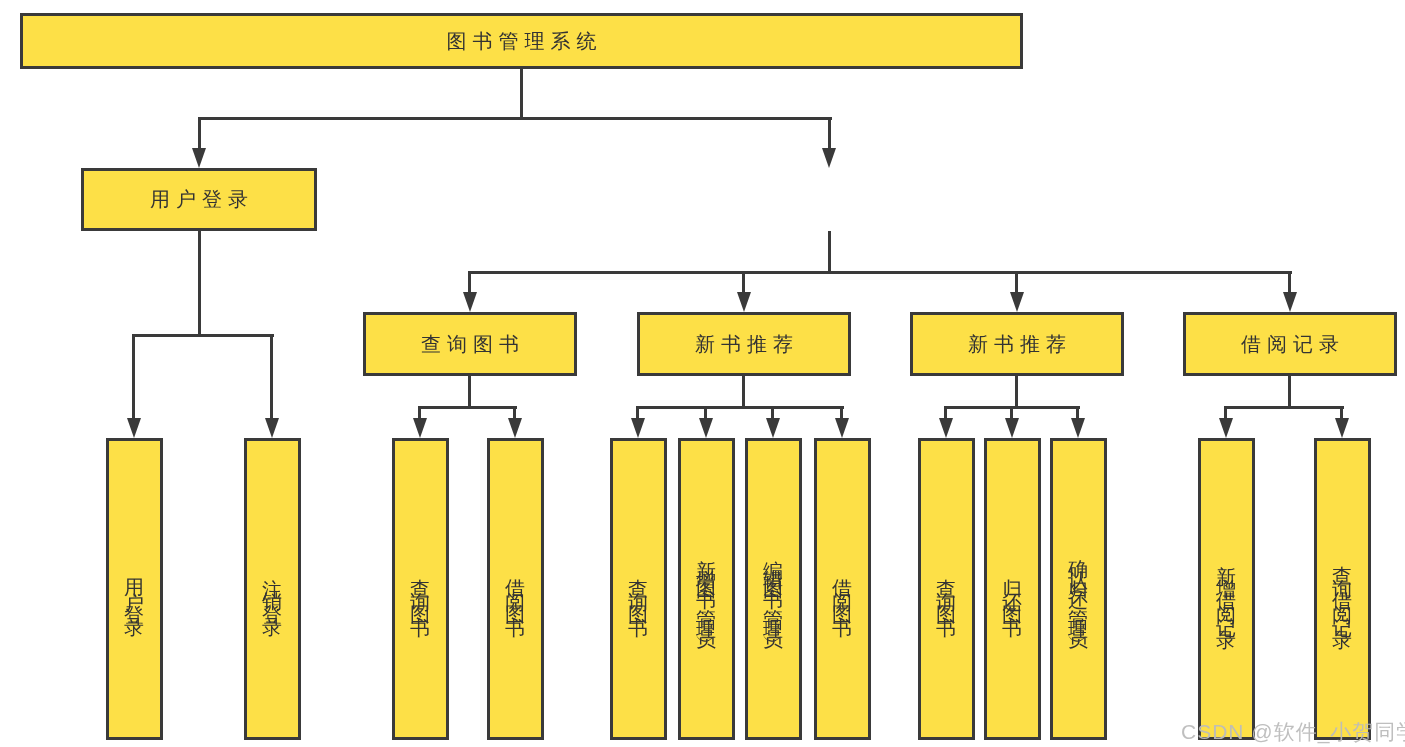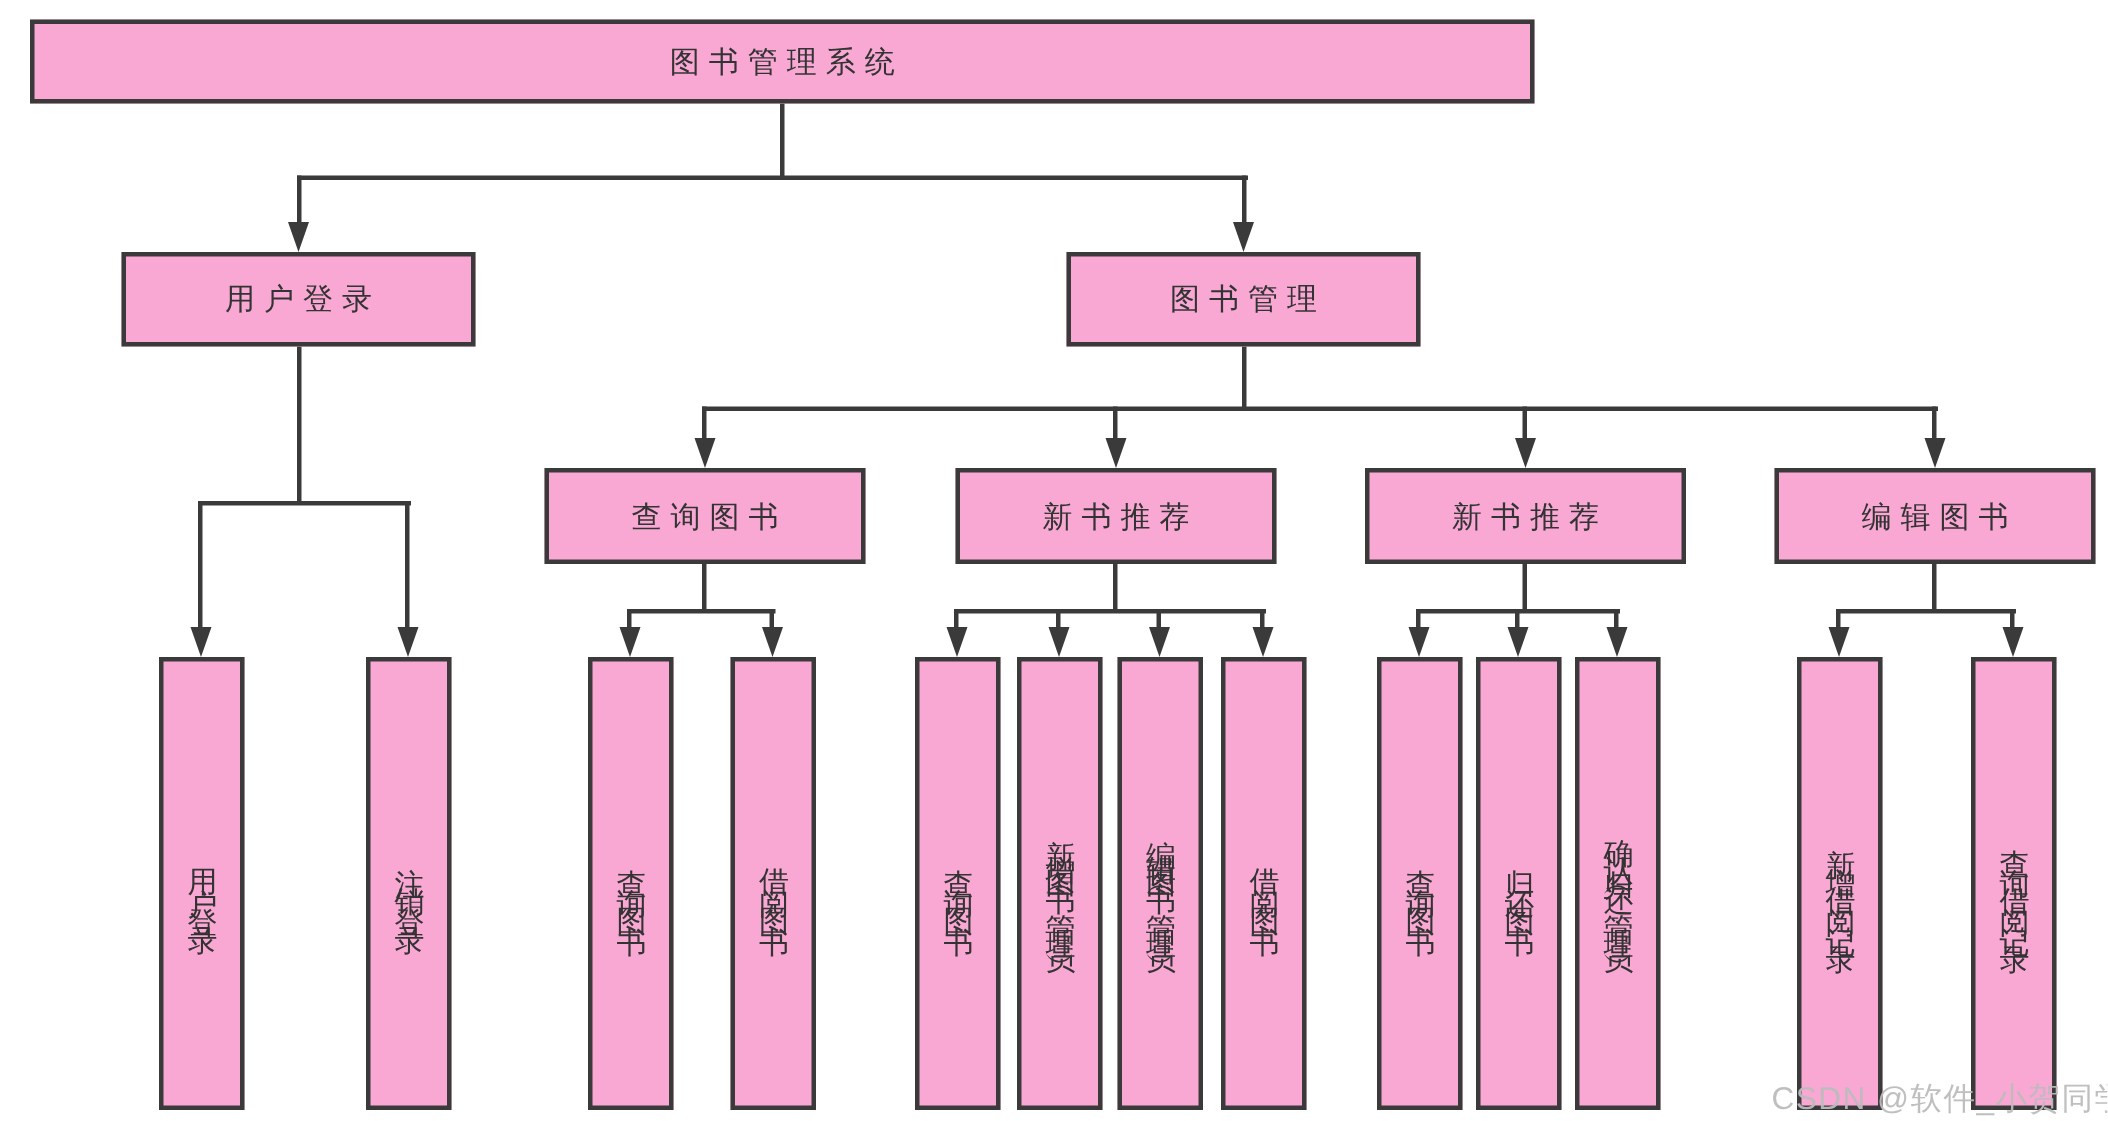--- a/index.html
+++ b/index.html
@@ -8,21 +8,21 @@
     font-family:"Liberation Sans","DejaVu Sans",sans-serif;
   }
   
   .vl{position:absolute;width:3px;background:#3a3a3a;}
   .hl{position:absolute;height:3px;background:#3a3a3a;}
   
   .ar{position:absolute;width:0;height:0;
       border-left:7px solid transparent;border-right:7px solid transparent;
       border-top:20px solid #3a3a3a;}
   
-  .box{position:absolute;background:#f9a8d4;border:3px solid #3a3a3a;
+  .box{position:absolute;background:#fde047;border:3px solid #3a3a3a;
        display:flex;align-items:center;justify-content:center;box-sizing:content-box;}
   .box .lbl{font-size:20px;color:#333;letter-spacing:6px;white-space:nowrap;text-indent:6px;}
   .leaf .lbl{writing-mode:vertical-rl;text-orientation:mixed;
              font-size:20px;letter-spacing:13px;line-height:1;text-indent:0;}
   .leaf.long .lbl{letter-spacing:10px;}
   #watermark{position:absolute;left:1181px;top:718px;font-size:21px;letter-spacing:1px;
              color:rgba(188,188,188,0.95);white-space:nowrap;z-index:10;}
 </style>
 </head>
 <body>
@@ -88,35 +88,32 @@
   <div class="ar" style="left:1219px;top:418px"></div>
   <div class="ar" style="left:1335px;top:418px"></div>
 
   <div class="box" style="left:20px;top:13px;width:997px;height:50px">
     <span class="lbl">图书管理系统</span>
   </div>
 
   <div class="box" style="left:81px;top:168px;width:230px;height:57px">
     <span class="lbl">用户登录</span>
   </div>
-  <div class="box" style="left:711px;top:168px;width:230px;height:57px">
-    <span class="lbl">图书管理</span>
-  </div>
 
   <div class="box" style="left:363px;top:312px;width:208px;height:58px">
     <span class="lbl">查询图书</span>
   </div>
   <div class="box" style="left:637px;top:312px;width:208px;height:58px">
     <span class="lbl">新书推荐</span>
   </div>
   <div class="box" style="left:910px;top:312px;width:208px;height:58px">
     <span class="lbl">新书推荐</span>
   </div>
   <div class="box" style="left:1183px;top:312px;width:208px;height:58px">
-    <span class="lbl">编辑图书</span>
+    <span class="lbl">借阅记录</span>
   </div>
 
   <div class="box leaf" style="left:106px;top:438px;width:51px;height:296px">
     <span class="lbl">用户登录</span>
   </div>
   <div class="box leaf" style="left:244px;top:438px;width:51px;height:296px">
     <span class="lbl">注销登录</span>
   </div>
 
   <div class="box leaf" style="left:392px;top:438px;width:51px;height:296px">

